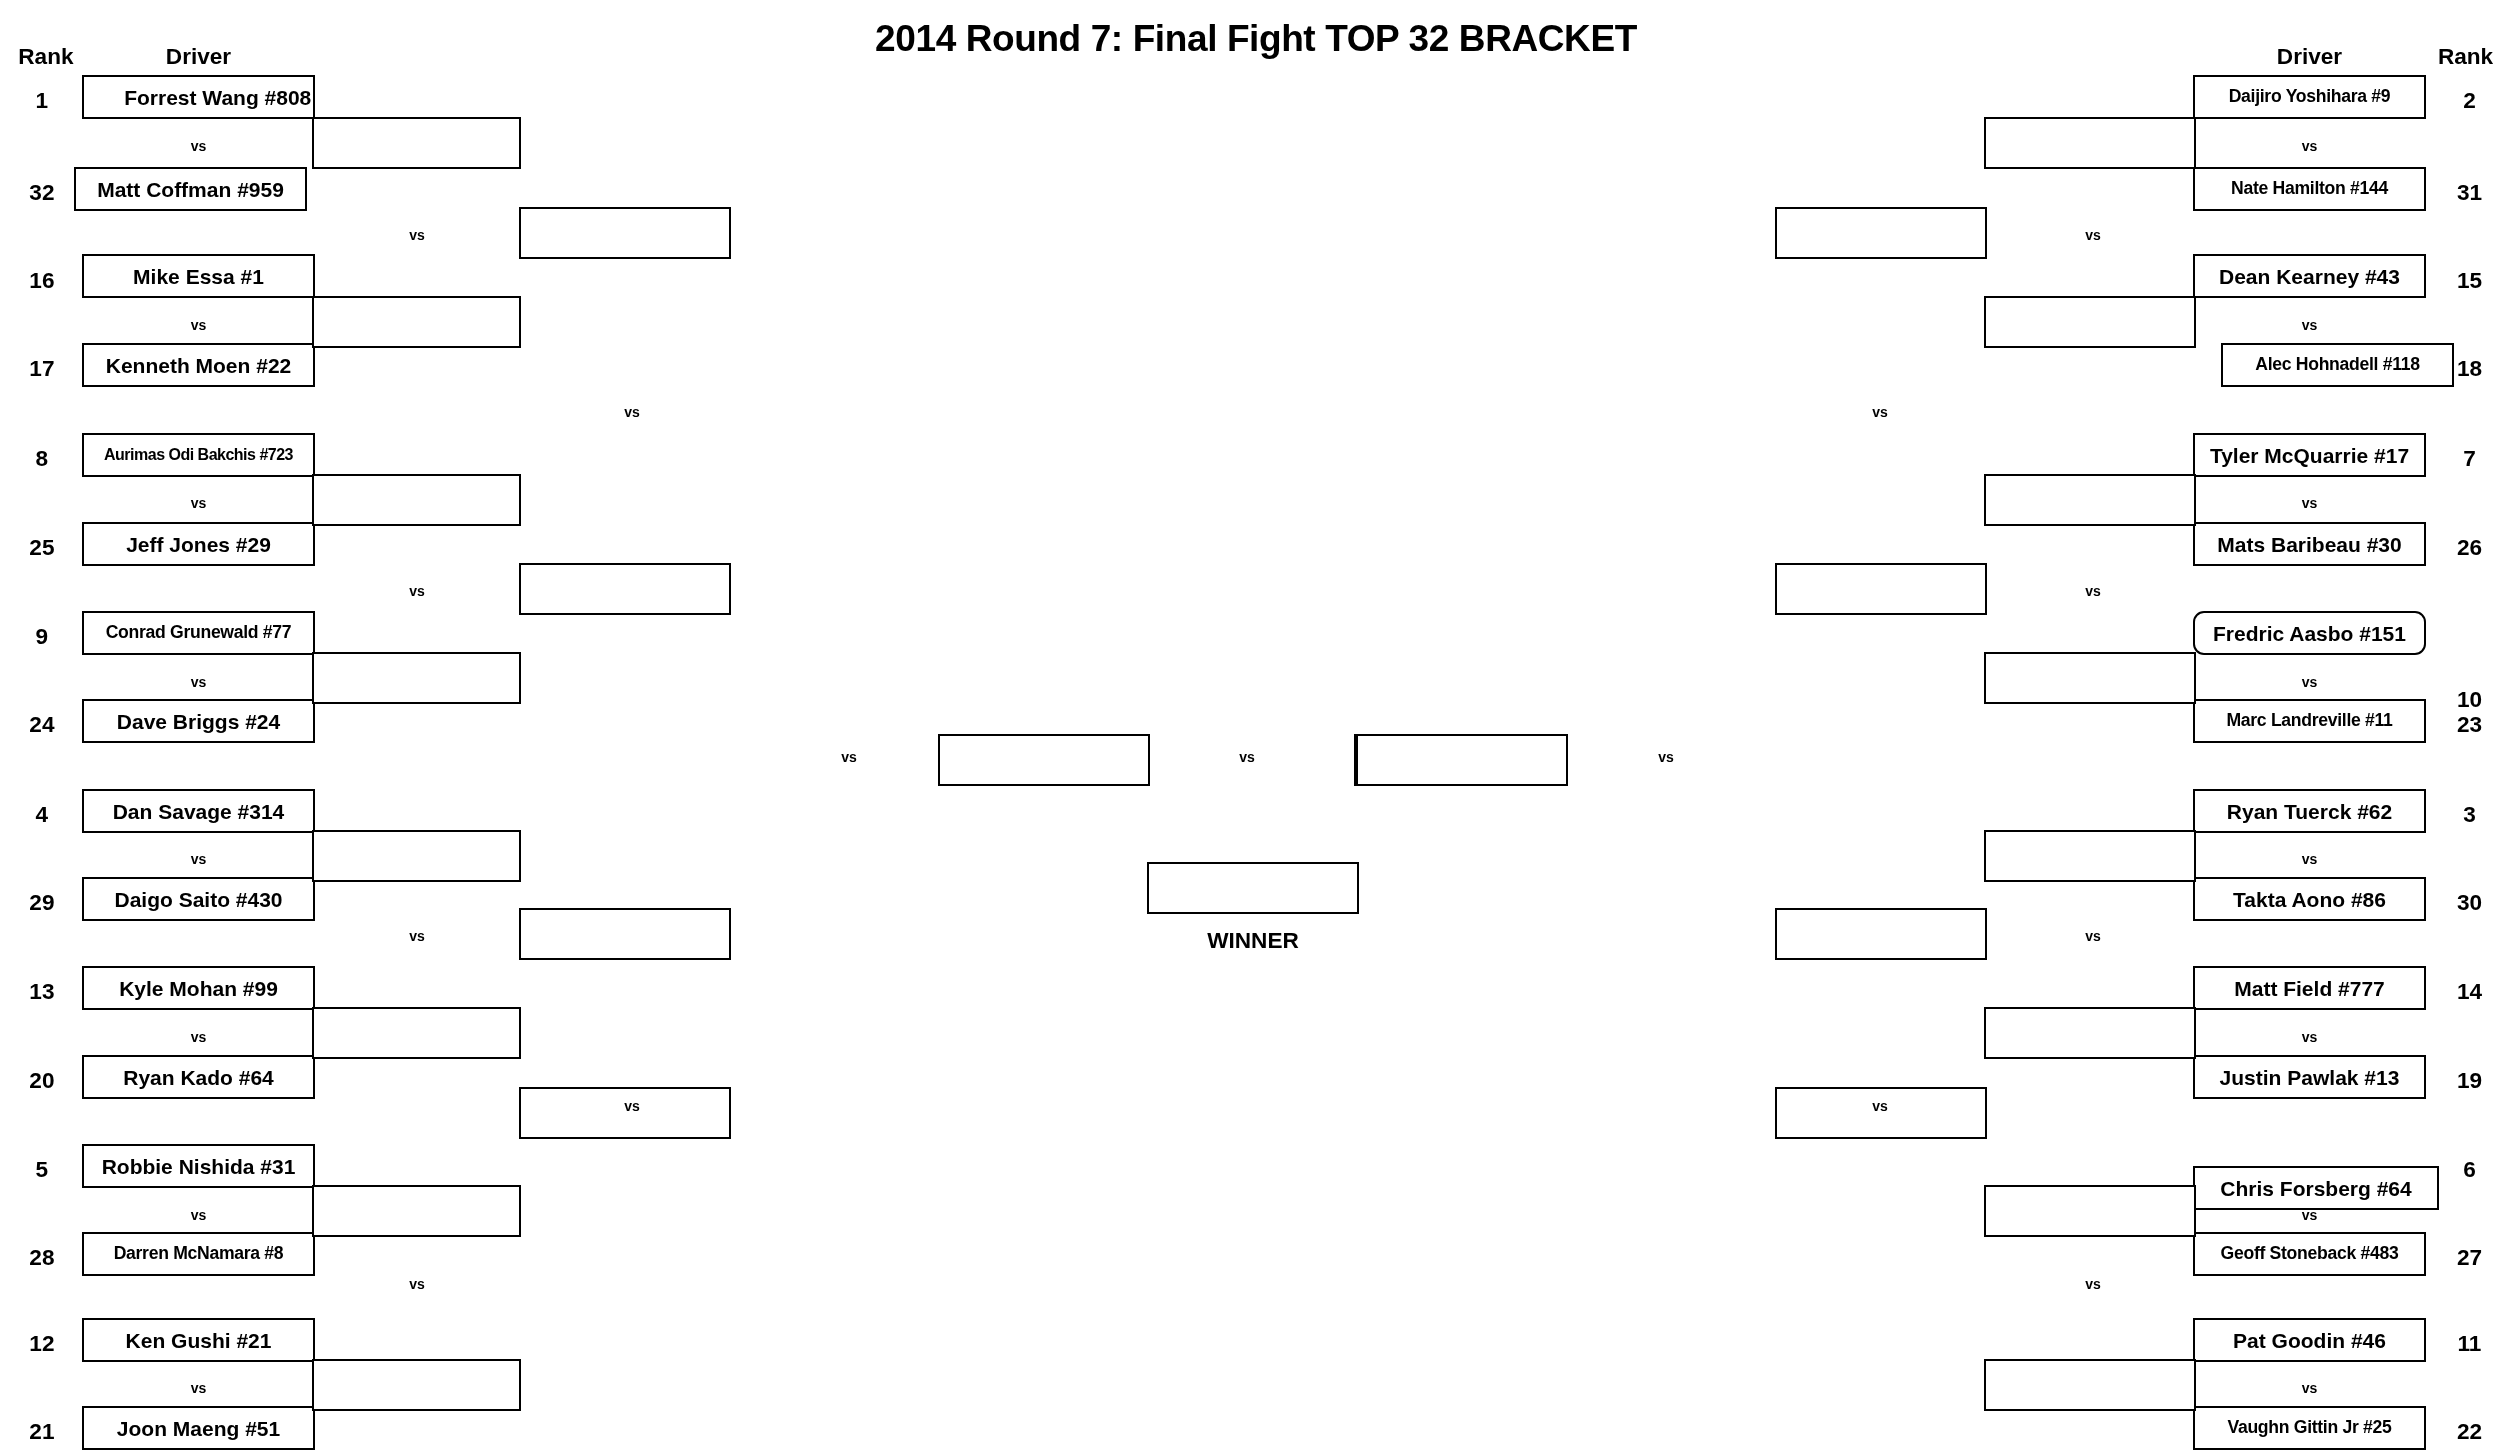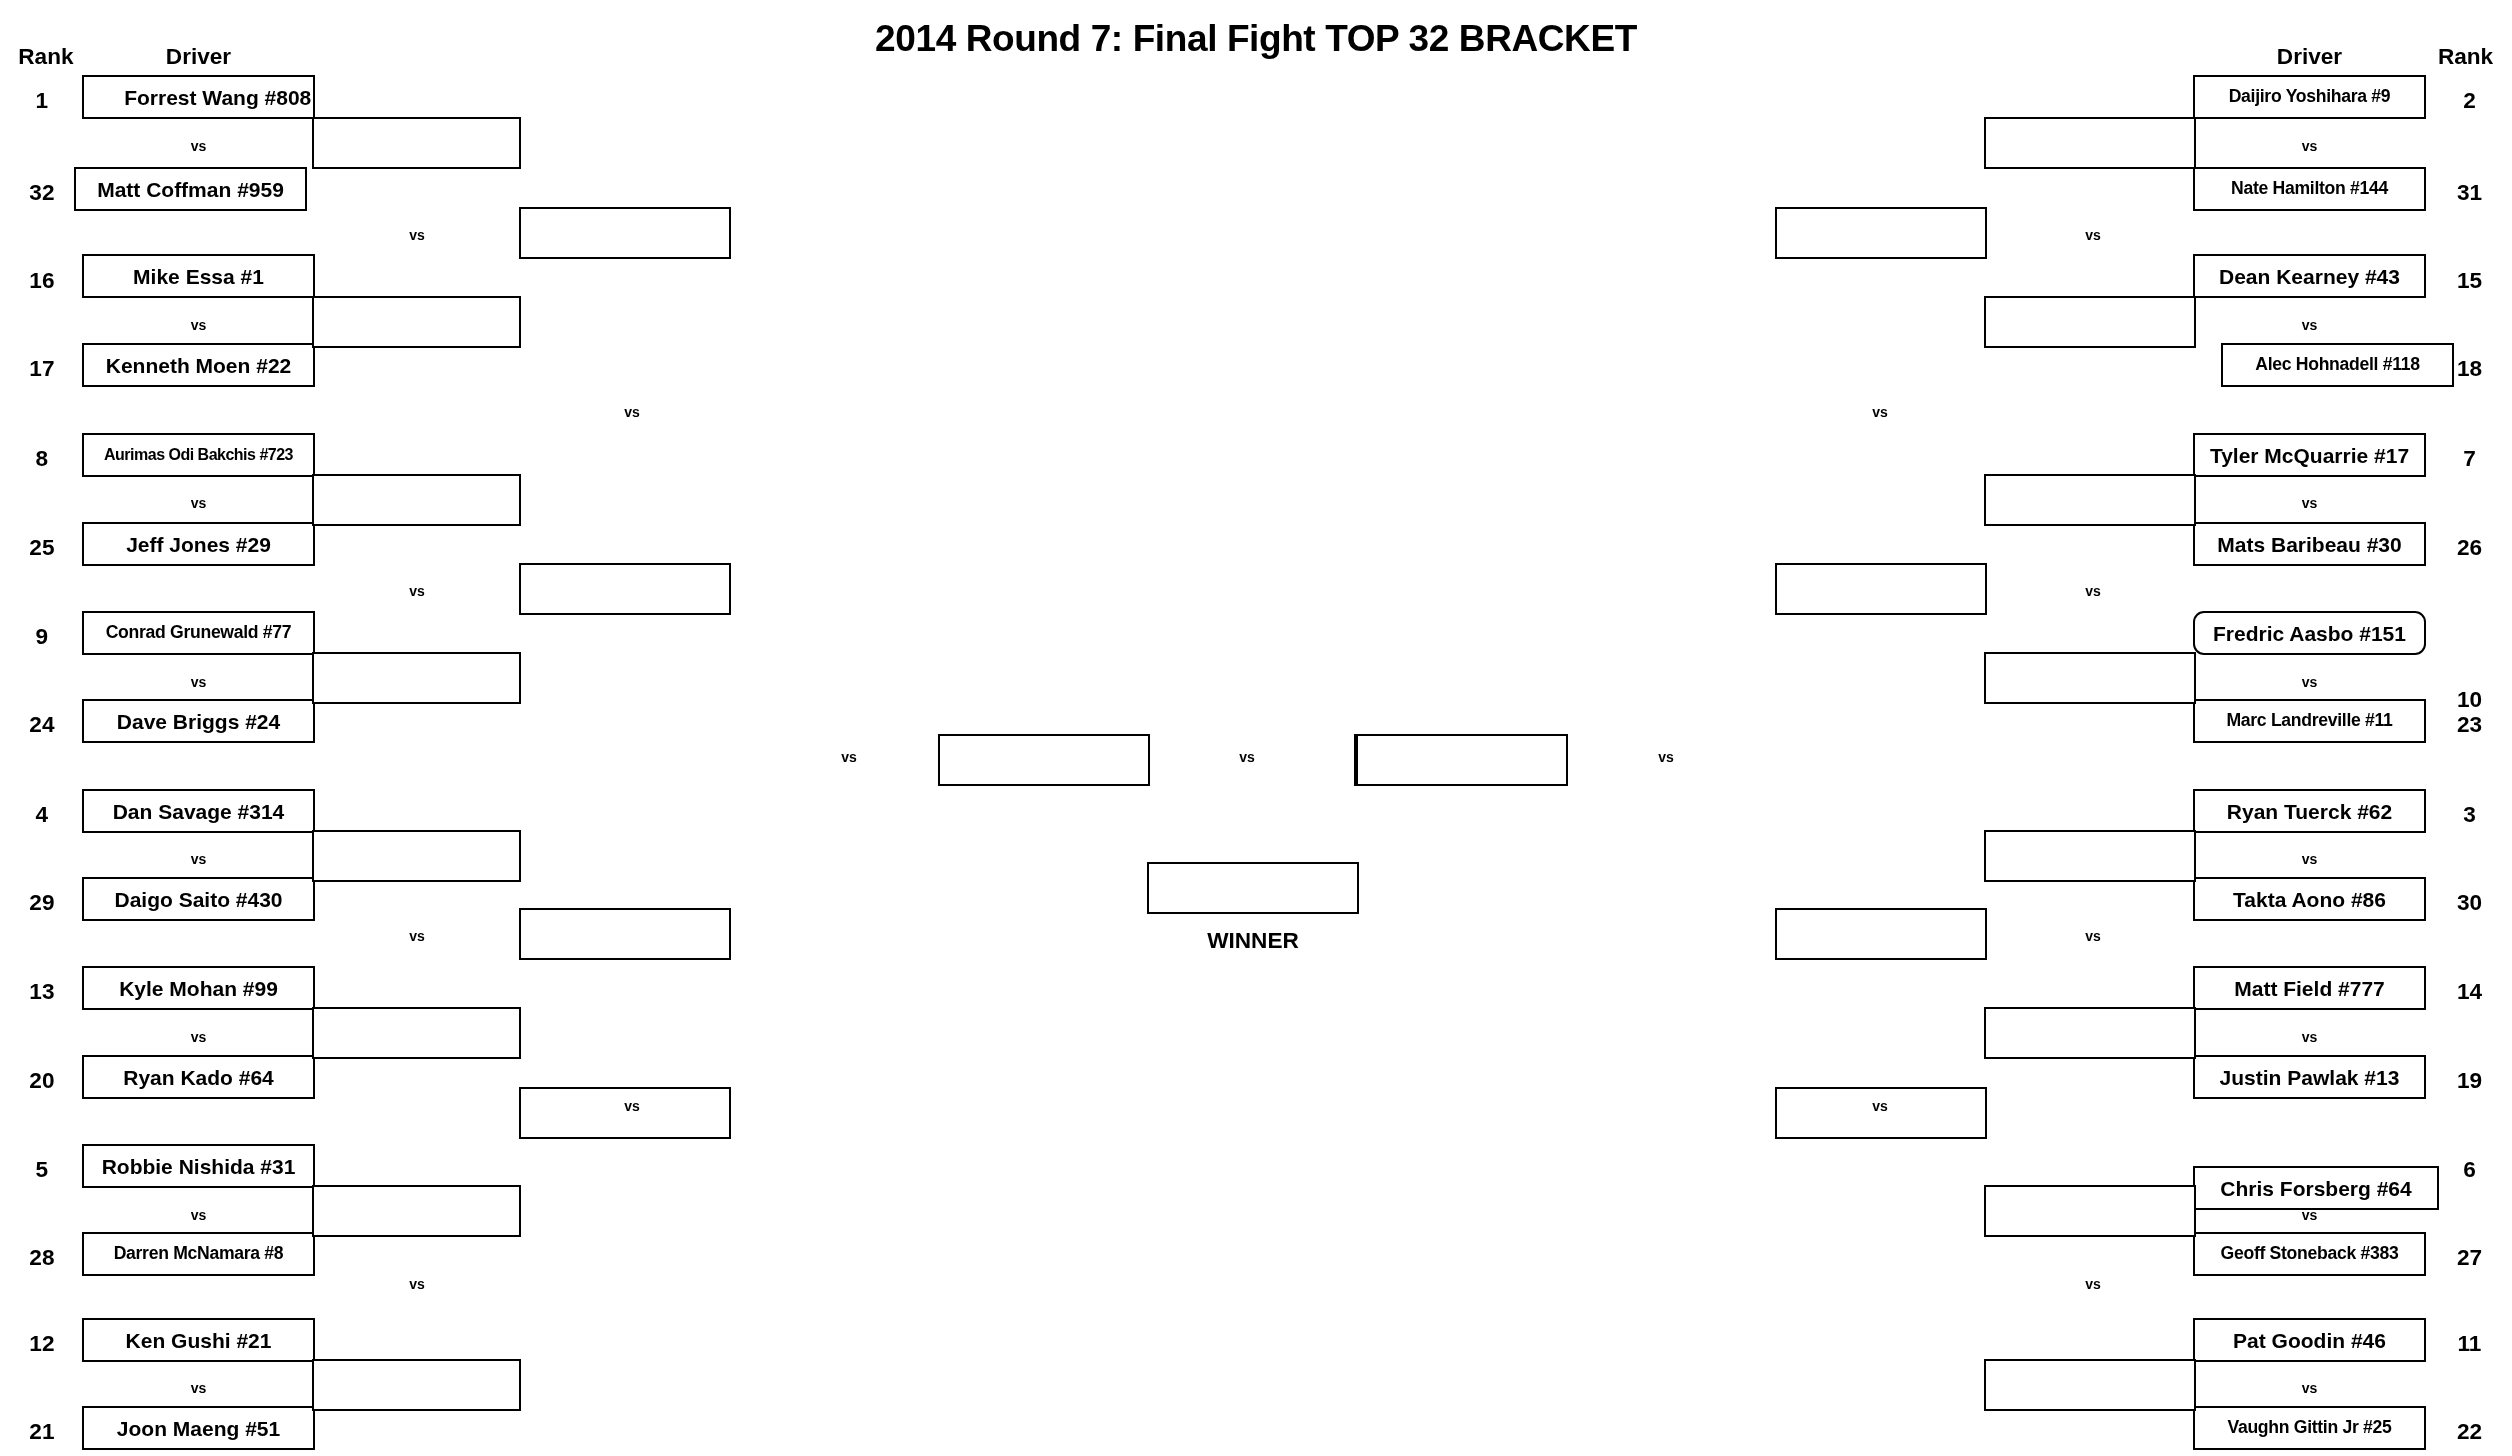--- a/index.html
+++ b/index.html
@@ -280,21 +280,21 @@
     <span class="drv-label">Justin Pawlak #13</span>
   </div>
   <div class="rank" style="left:2436px; top:1070px; width:67px;">19</div>
 
   <div class="drv-box" style="left:2193px; top:1144px; width:246px; height:44px;margin-top:22px;">
     <span class="drv-label">Chris Forsberg #64</span>
   </div>
   <div class="rank" style="left:2436px; top:1159px; width:67px;">6</div>
   <div class="vs" style="left:2193px; top:1208px; width:233px;">vs</div>
   <div class="drv-box" style="left:2193px; top:1232px; width:233px; height:44px;">
-    <span class="drv-label tight">Geoff Stoneback #383</span>
+    <span class="drv-label tight">Geoff Stoneback #483</span>
   </div>
   <div class="rank" style="left:2436px; top:1247px; width:67px;">27</div>
 
   <div class="drv-box" style="left:2193px; top:1318px; width:233px; height:44px;">
     <span class="drv-label">Pat Goodin #46</span>
   </div>
   <div class="rank" style="left:2436px; top:1333px; width:67px;">11</div>
   <div class="vs" style="left:2193px; top:1381px; width:233px;">vs</div>
   <div class="drv-box" style="left:2193px; top:1406px; width:233px; height:44px;">
     <span class="drv-label tight">Vaughn Gittin Jr #25</span>

